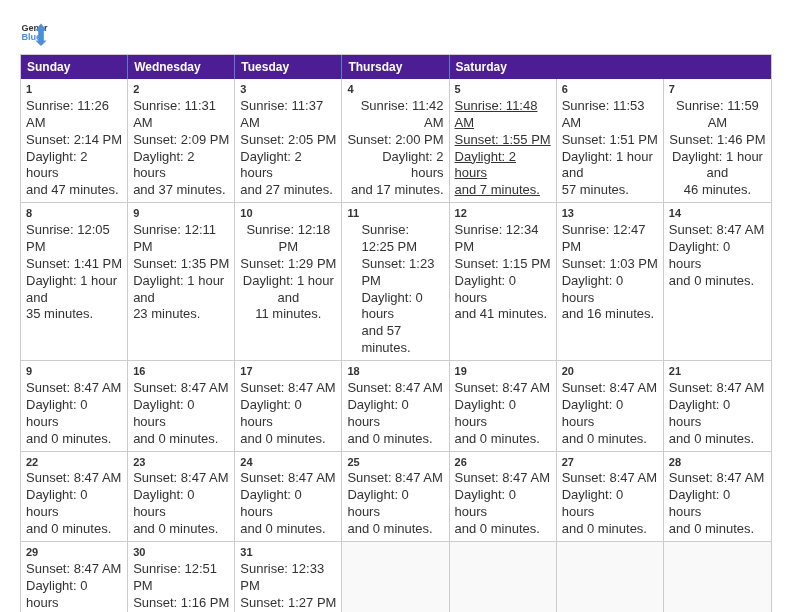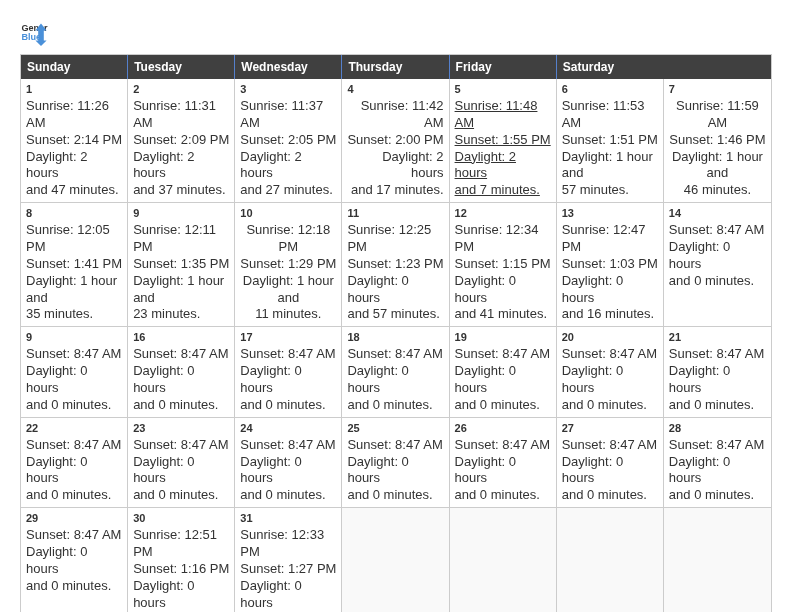--- a/index.html
+++ b/index.html
@@ -46,21 +46,21 @@
     }
     .calendar {
       flex: 1;
       display: flex;
       flex-direction: column;
       border: 1px solid #ccc;
     }
     .cal-header {
       display: grid;
       grid-template-columns: repeat(7, 1fr);
-      background: #404040;
+      background: #4c1d95;
     }
     .cal-header-cell {
       color: #fff;
       font-size: 12px;
       font-weight: bold;
       padding: 5px 6px;
       text-align: left;
       border-right: 1px solid #5580cc;
     }
     .cal-header-cell:last-child { border-right: none; }
@@ -113,24 +113,23 @@
     </div>
     <div class="title-block">
       <div class="month-title"></div>
       <div class="location"></div>
     </div>
   </div>
 
   <div class="calendar">
     <div class="cal-header" id="cal-header">
         <div class="cal-header-cell">Sunday</div>
+        <div class="cal-header-cell">Wednesday</div>
         <div class="cal-header-cell">Tuesday</div>
-        <div class="cal-header-cell">Wednesday</div>
         <div class="cal-header-cell">Thursday</div>
-        <div class="cal-header-cell">Friday</div>
         <div class="cal-header-cell">Saturday</div>
       </div>
     <div class="cal-body" id="cal-body">
         <div class="cal-row">
           <div class="cal-cell">
             <span class="day-num">1</span>
             <div class="cell-info" style="white-space: pre-line;">Sunrise: 11:26 AM
 Sunset: 2:14 PM
 Daylight: 2 hours
 and 47 minutes.</div>
@@ -195,21 +194,21 @@
           </div>
           <div class="cal-cell">
             <span class="day-num">10</span>
             <div class="cell-info" style="white-space: pre-line; text-align: center;">Sunrise: 12:18 PM
 Sunset: 1:29 PM
 Daylight: 1 hour and
 11 minutes.</div>
           </div>
           <div class="cal-cell">
             <span class="day-num">11</span>
-            <div class="cell-info" style="white-space: pre-line;">Sunrise: 12:25 PM
+            <div class="cell-info" style="white-space: pre-line; margin-left: 14px;">Sunrise: 12:25 PM
 Sunset: 1:23 PM
 Daylight: 0 hours
 and 57 minutes.</div>
           </div>
           <div class="cal-cell">
             <span class="day-num">12</span>
             <div class="cell-info" style="white-space: pre-line;">Sunrise: 12:34 PM
 Sunset: 1:15 PM
 Daylight: 0 hours
 and 41 minutes.</div>

